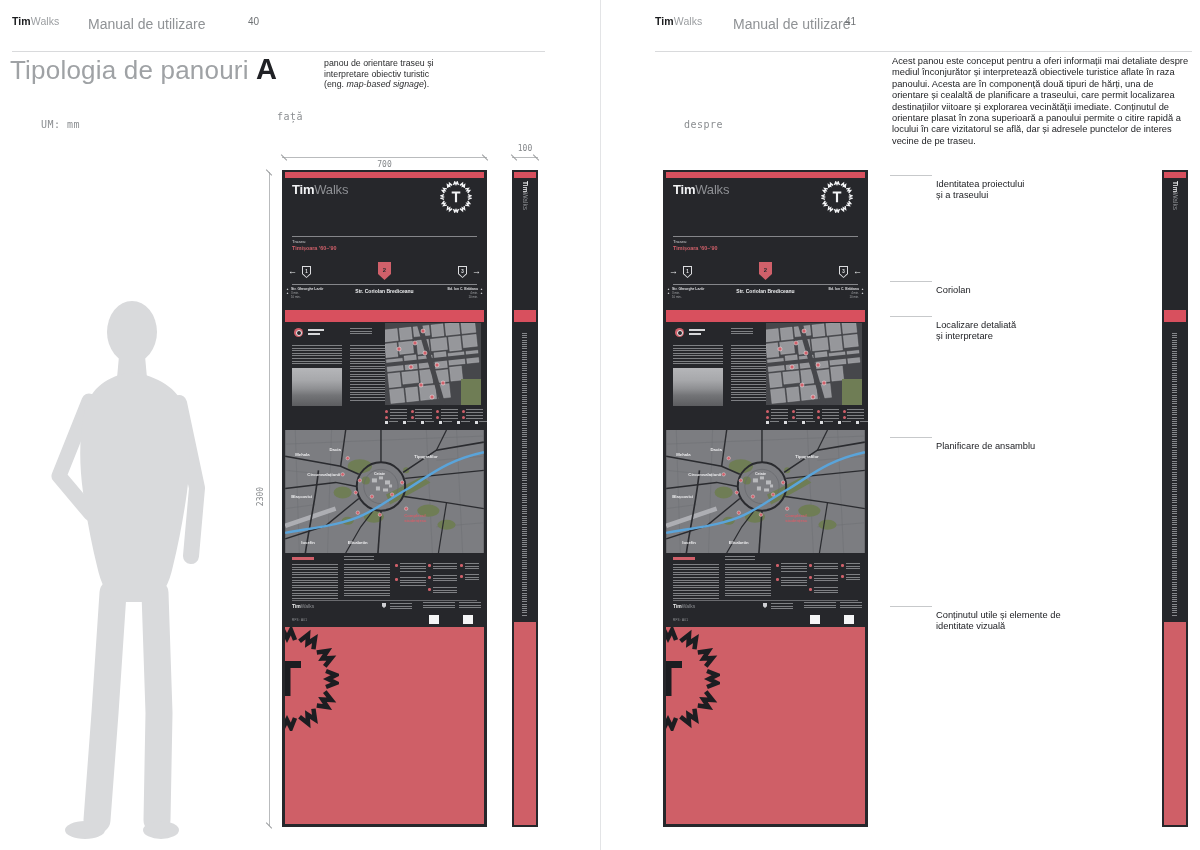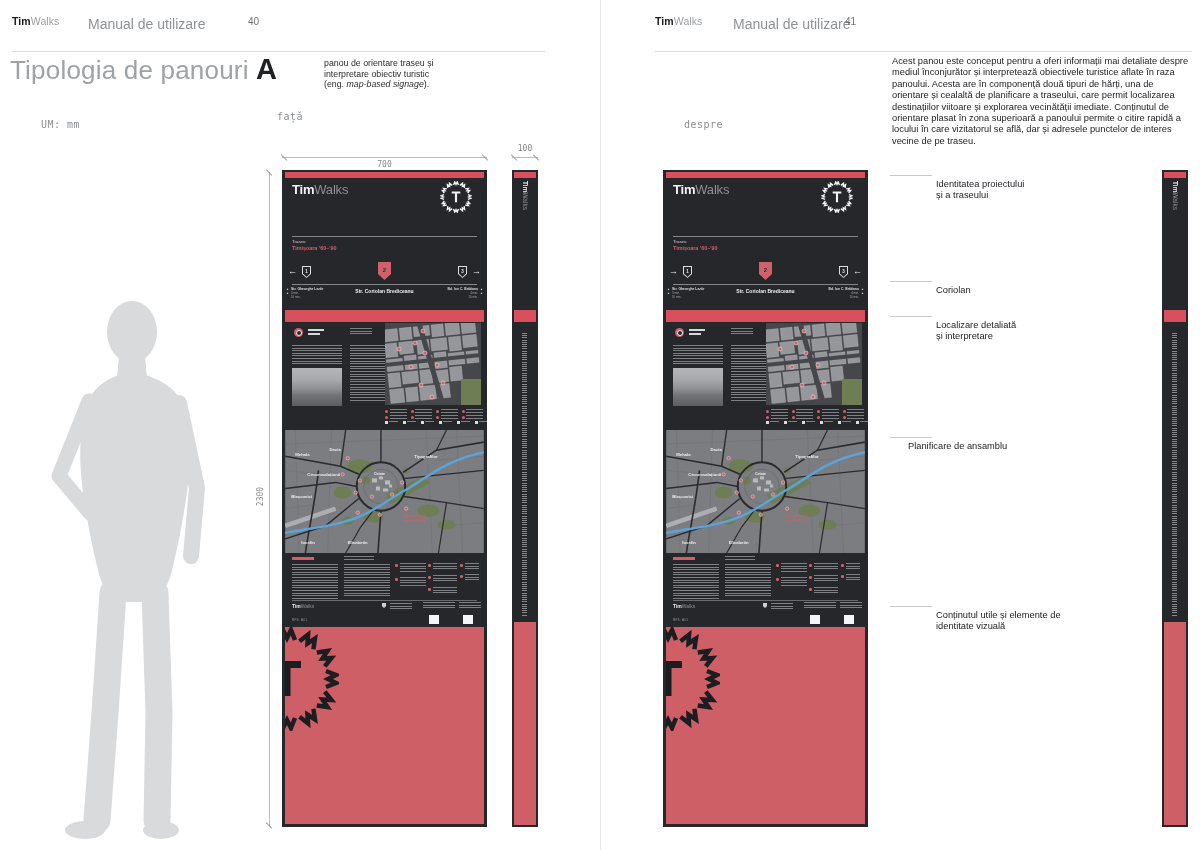--- a/index.html
+++ b/index.html
@@ -782,21 +782,21 @@
 
   <div class="ann-line" style="left:890px;top:175px"></div>
   <div class="ann-label" style="left:936px;top:179px">Identitatea proiectului
 și a traseului</div>
   <div class="ann-line" style="left:890px;top:281px"></div>
   <div class="ann-label" style="left:936px;top:285px">Coriolan</div>
   <div class="ann-line" style="left:890px;top:316px"></div>
   <div class="ann-label" style="left:936px;top:320px">Localizare detaliată
 și interpretare</div>
   <div class="ann-line" style="left:890px;top:437px"></div>
-  <div class="ann-label" style="left:908px;top:441px">Planificare de ansamblu</div>
+  <div class="ann-label" style="left:936px;top:441px">Planificare de ansamblu</div>
   <div class="ann-line" style="left:890px;top:606px"></div>
   <div class="ann-label" style="left:936px;top:610px">Conținutul utile și elemente de
 identitate vizuală</div>
 
   <div class="side-panel" style="left:1162px">
     <div class="sp-strip"></div>
     <div class="sp-brand"><b>Tim</b><span>Walks</span></div>
     <div class="sp-redband"></div>
     <div class="sp-micro"></div>
     <div class="sp-redbottom"></div>

